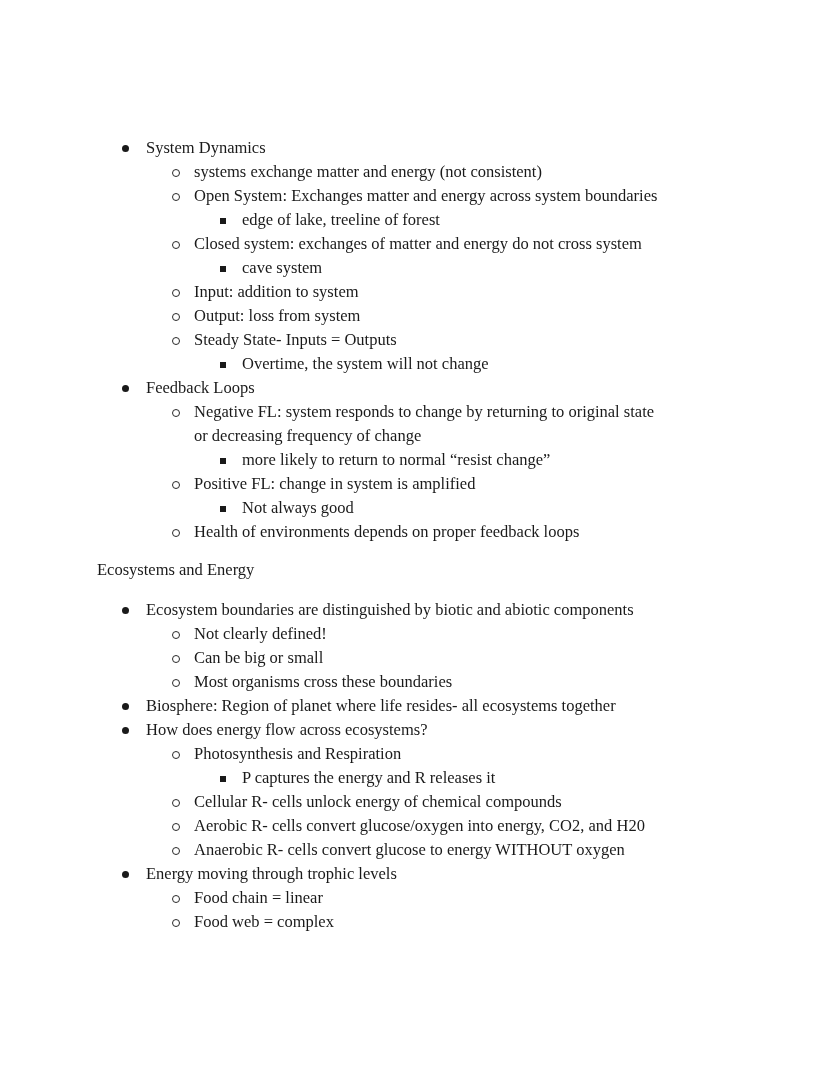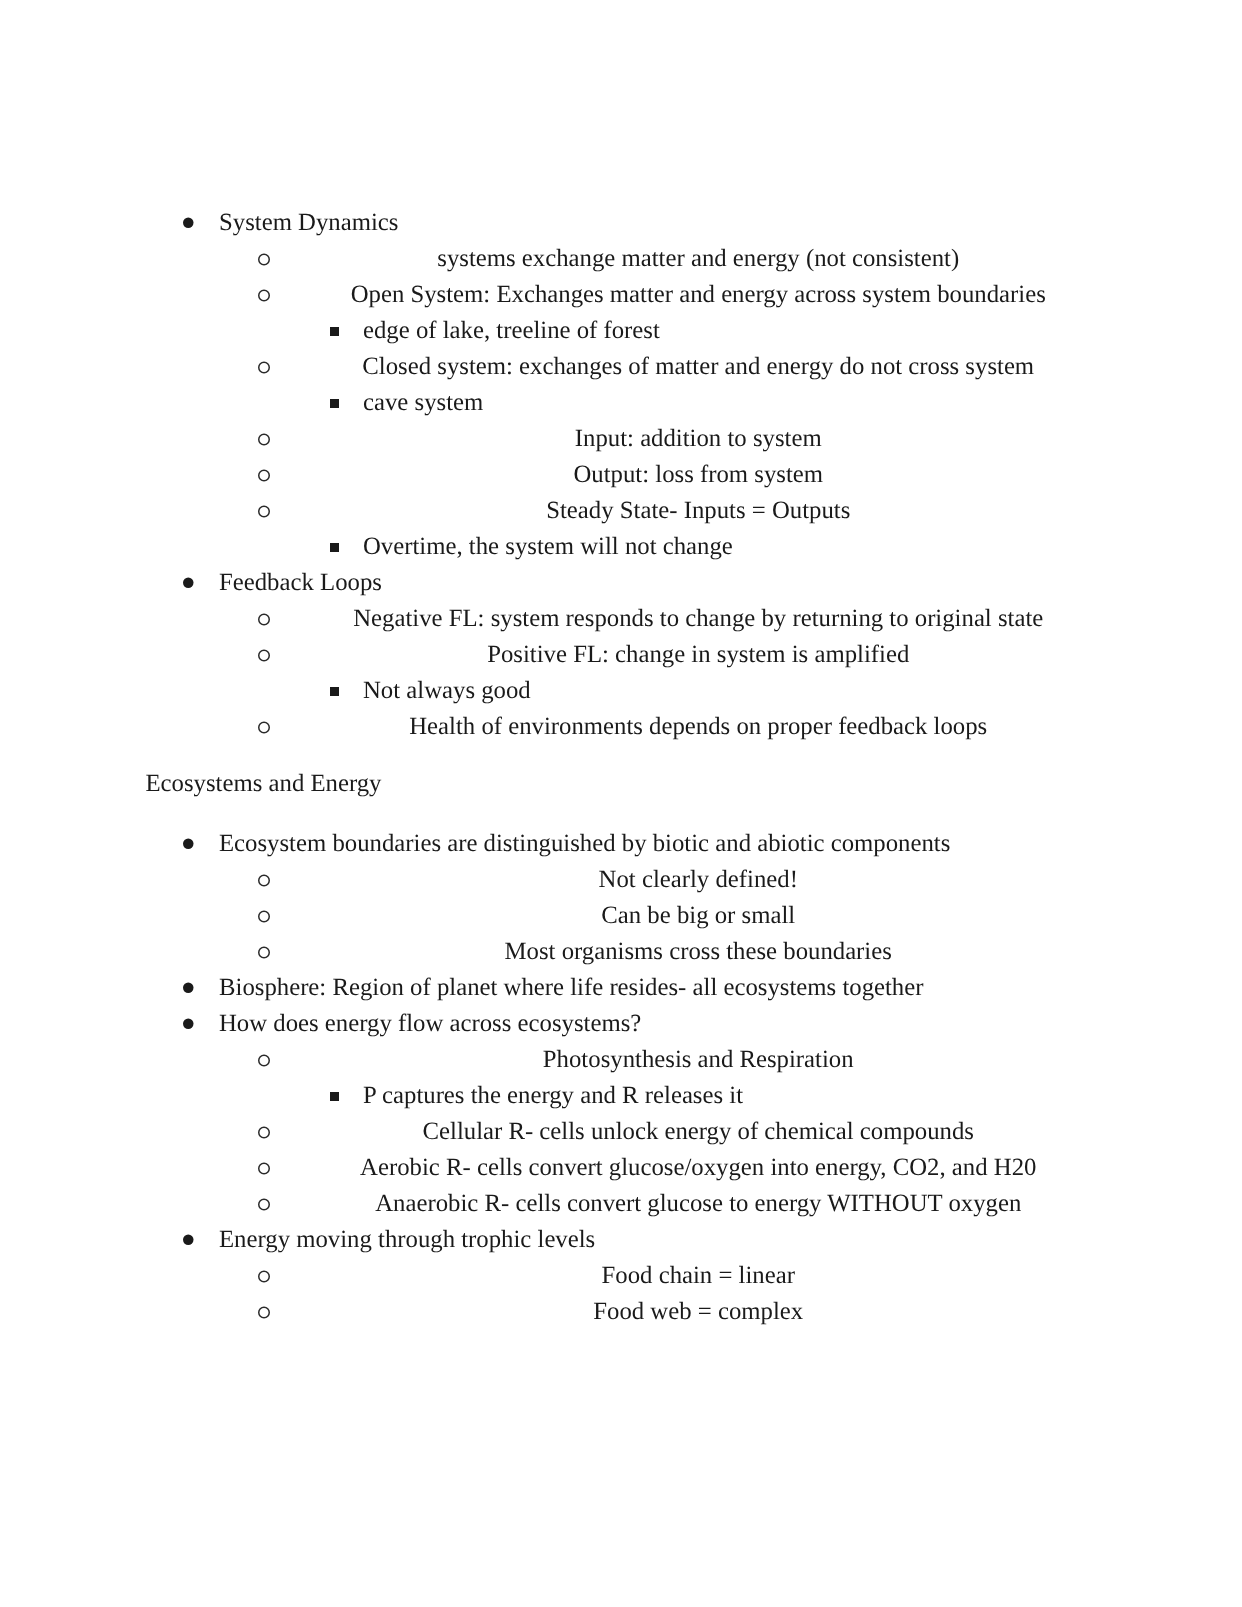--- a/index.html
+++ b/index.html
@@ -17,21 +17,21 @@
   }
   .content {
     position: absolute;
     top: 136px;
     left: 97px;
     width: 640px;
   }
   .li { position: relative; }
   .li .t { white-space: nowrap; }
   .l1 { padding-left: 49px; }
-  .l2 { padding-left: 97px; text-align: center; }
+  .l2 { padding-left: 97px; }
   .l3 { padding-left: 145px; }
   .b { position: absolute; display: block; }
   .l1 .b { left: 25px; }
   .l2 .b { left: 75px; }
   .l3 .b { left: 123px; }
   .disc   { top: 9px;  width: 7px; height: 7px; background: #1a1a1a; border-radius: 50%; }
   .circle { top: 9px;  width: 8px; height: 8px; border: 1.4px solid #2a2a2a; border-radius: 50%; background: transparent; }
   .square { top: 10px; width: 6px; height: 6px; background: #1a1a1a; }
   .heading {
     font-weight: normal;
@@ -86,20 +86,25 @@
       <span class="b square"></span>
       <div class="t">Overtime, the system will not change</div>
     </div>
     <div class="li l1">
       <span class="b disc"></span>
       <div class="t">Feedback Loops</div>
     </div>
     <div class="li l2">
       <span class="b circle"></span>
       <div class="t">Negative FL: system responds to change by returning to original state</div>
+      <div class="t">or decreasing frequency of change</div>
+    </div>
+    <div class="li l3">
+      <span class="b square"></span>
+      <div class="t">more likely to return to normal “resist change”</div>
     </div>
     <div class="li l2">
       <span class="b circle"></span>
       <div class="t">Positive FL: change in system is amplified</div>
     </div>
     <div class="li l3">
       <span class="b square"></span>
       <div class="t">Not always good</div>
     </div>
     <div class="li l2">

